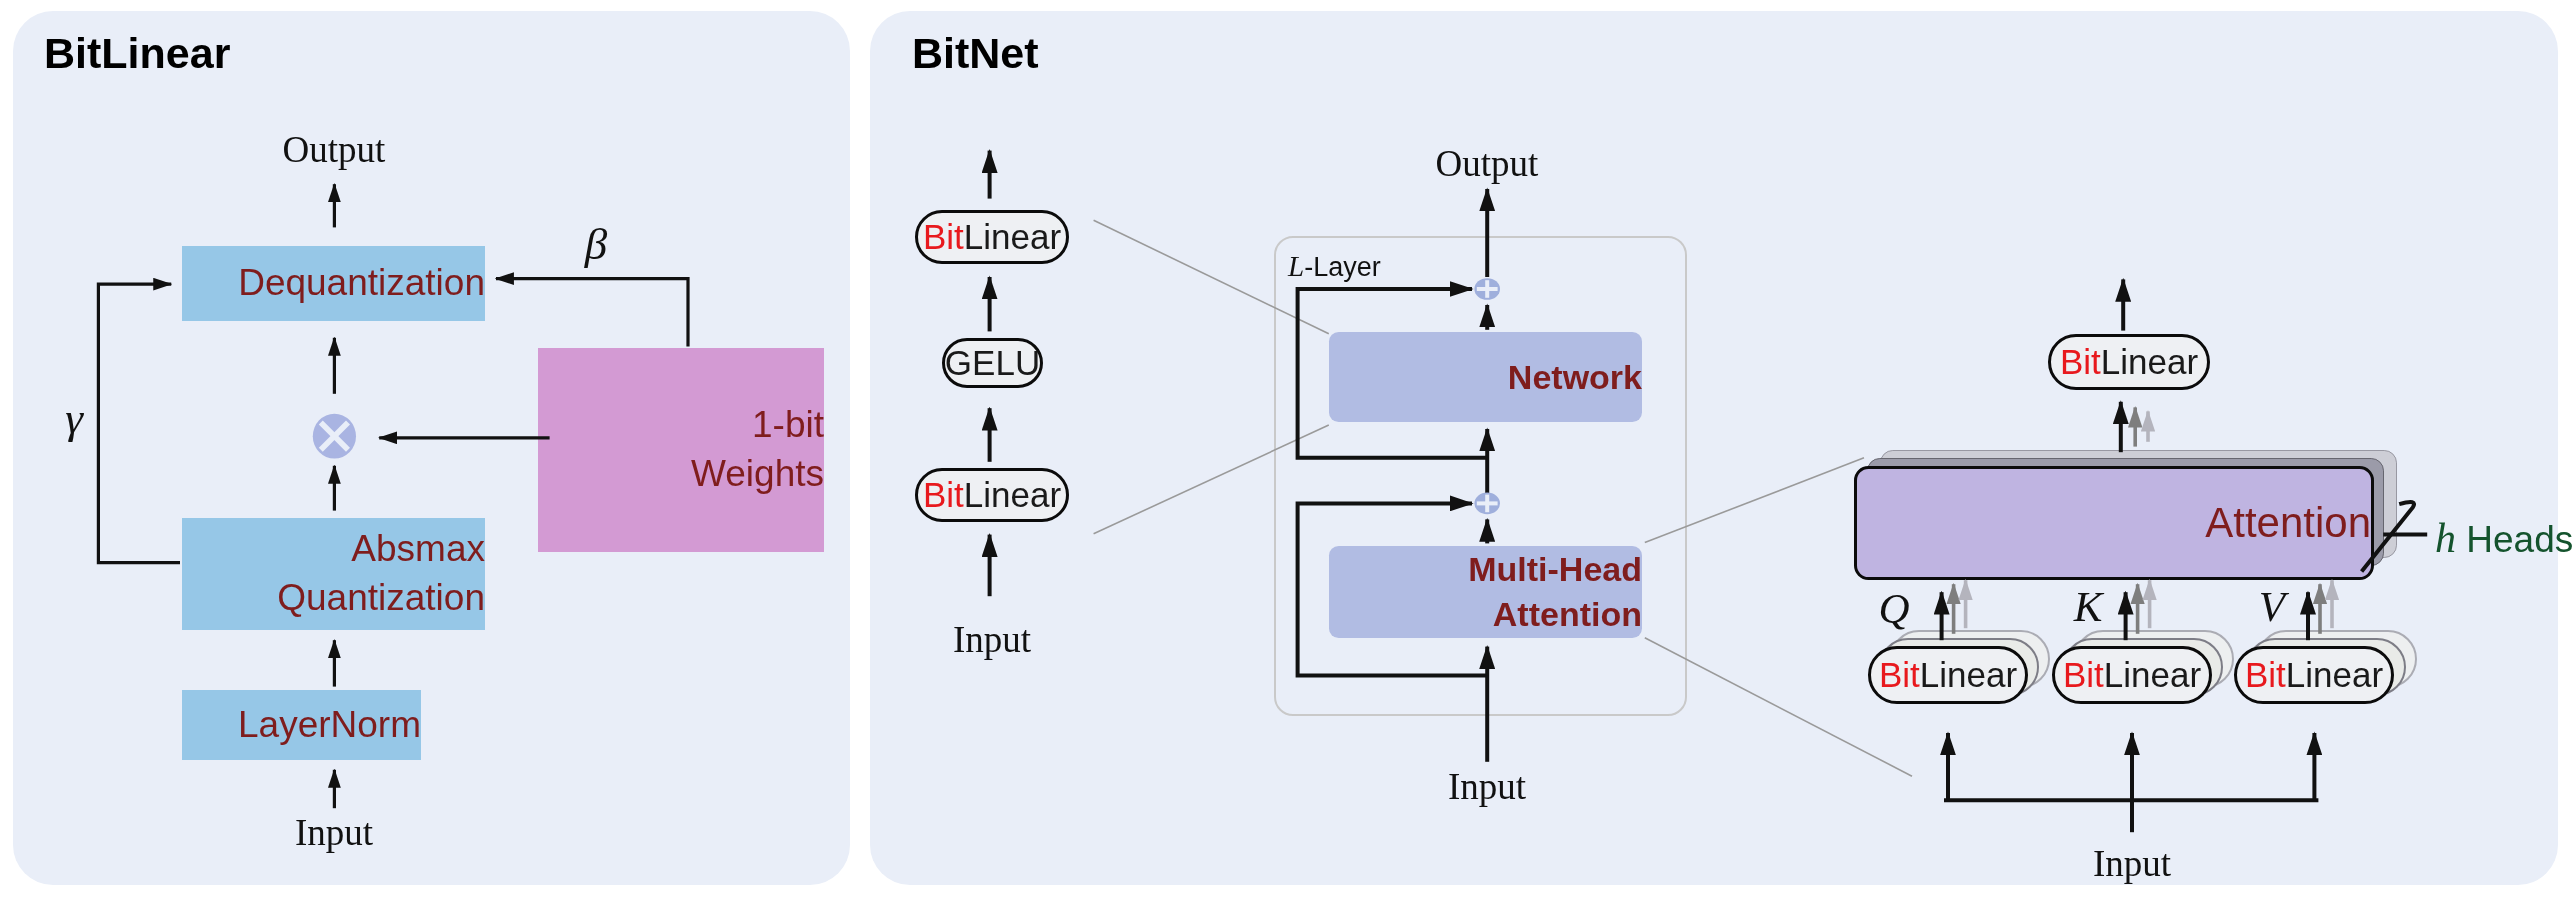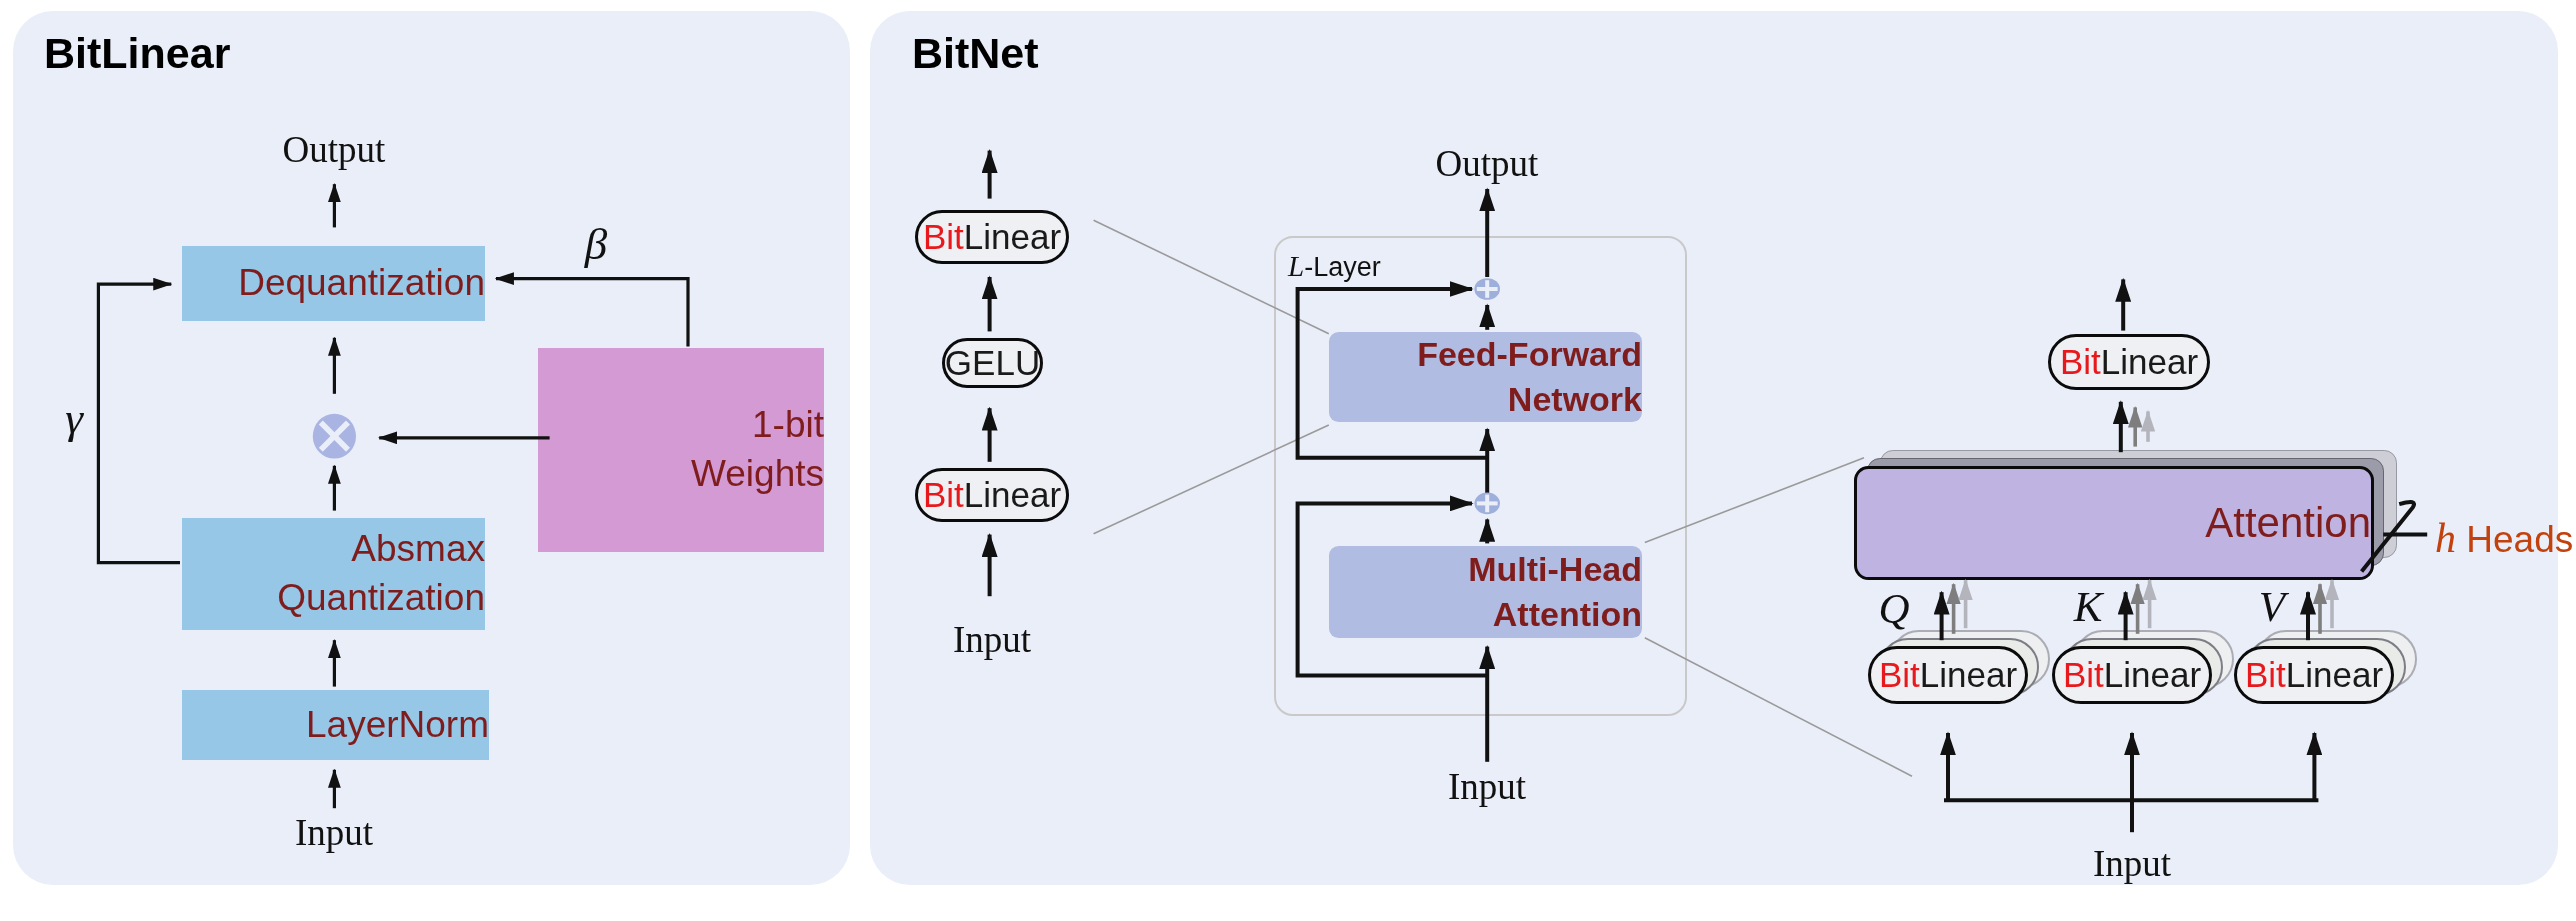--- a/index.html
+++ b/index.html
@@ -17,21 +17,21 @@
   .pill{position:absolute;display:flex;align-items:center;justify-content:center;box-sizing:border-box;
         background:#eef0f3;border:3.2px solid #0b0b0b;border-radius:29px;font-size:35px;color:#1a1a1a;
         white-space:nowrap;z-index:3;}
   .pill .bit{color:#e8191d;}
   .pillshadow{position:absolute;box-sizing:border-box;border-radius:29px;z-index:2;}
   .lbl{position:absolute;transform:translateX(-50%);white-space:nowrap;font-size:37px;color:#111;z-index:6;font-family:Liberation Serif, serif;}
   .title{position:absolute;font-weight:bold;font-size:43px;color:#000;z-index:6;white-space:nowrap;}
   .mathv{font-family:"Liberation Serif",serif;font-style:italic;}
   .llayer{position:absolute;border:2.4px solid #c9c9c9;border-radius:19px;z-index:1;}
   .llayerlbl{position:absolute;font-size:27px;color:#111;z-index:6;white-space:nowrap;}
-  .headslbl{position:absolute;font-size:37px;color:#c2410c;z-index:6;white-space:nowrap;}
+  .headslbl{position:absolute;font-size:37px;color:#14532d;z-index:6;white-space:nowrap;}
   .qkv{position:absolute;transform:translateX(-50%);font-family:"Liberation Serif",serif;
        font-style:italic;font-size:43px;color:#111;z-index:6;white-space:nowrap;}
 </style>
 </head>
 <body>
 
 <div class="stage">
 
   <div class="panel" style="left:12.8px;top:11.2px;width:837px;height:874px;"></div>
   <div class="panel" style="left:870px;top:11.2px;width:1688px;height:874px;"></div>
@@ -50,21 +50,21 @@
   <div class="box pinkbox" style="left:538px;top:348px;width:286px;height:204px;">
     <span>1-bit</span>
     <span>Weights</span>
   </div>
 
   <div class="box bluebox" style="left:182px;top:518px;width:303px;height:112px;">
     <span>Absmax</span>
     <span>Quantization</span>
   </div>
 
-  <div class="box bluebox" style="left:182px;top:690px;width:307px;height:70px;">
+  <div class="box bluebox" style="left:182px;top:690px;width:239px;height:70px;">
     <span>LayerNorm</span>
   </div>
 
   <div class="lbl" style="left:334px;top:811px;">Input</div>
 
   <div class="title" style="left:912px;top:29px;">BitNet</div>
 
   <div class="pill" style="left:915px;top:210px;width:154px;height:54px;">
     <span class="bit">Bit</span>
       <span>Linear</span>
@@ -79,21 +79,20 @@
   <div class="lbl" style="left:992px;top:618px;">Input</div>
 
   <div class="llayer" style="left:1274px;top:236px;width:409px;height:476px;"></div>
   <div class="llayerlbl" style="left:1288px;top:250px;">
     <span class="mathv" style="font-size:29px;">L</span><span>-Layer</span>
   </div>
 
   <div class="lbl" style="left:1487px;top:142px;">Output</div>
 
   <div class="box nnbox" style="left:1329px;top:332px;width:313px;height:90px;">
-    <span>Feed-Forward</span>
     <span>Network</span>
   </div>
 
   <div class="box nnbox" style="left:1329px;top:546px;width:313px;height:92px;">
     <span>Multi-Head</span>
     <span>Attention</span>
   </div>
 
   <div class="lbl" style="left:1487px;top:765px;">Input</div>
 

